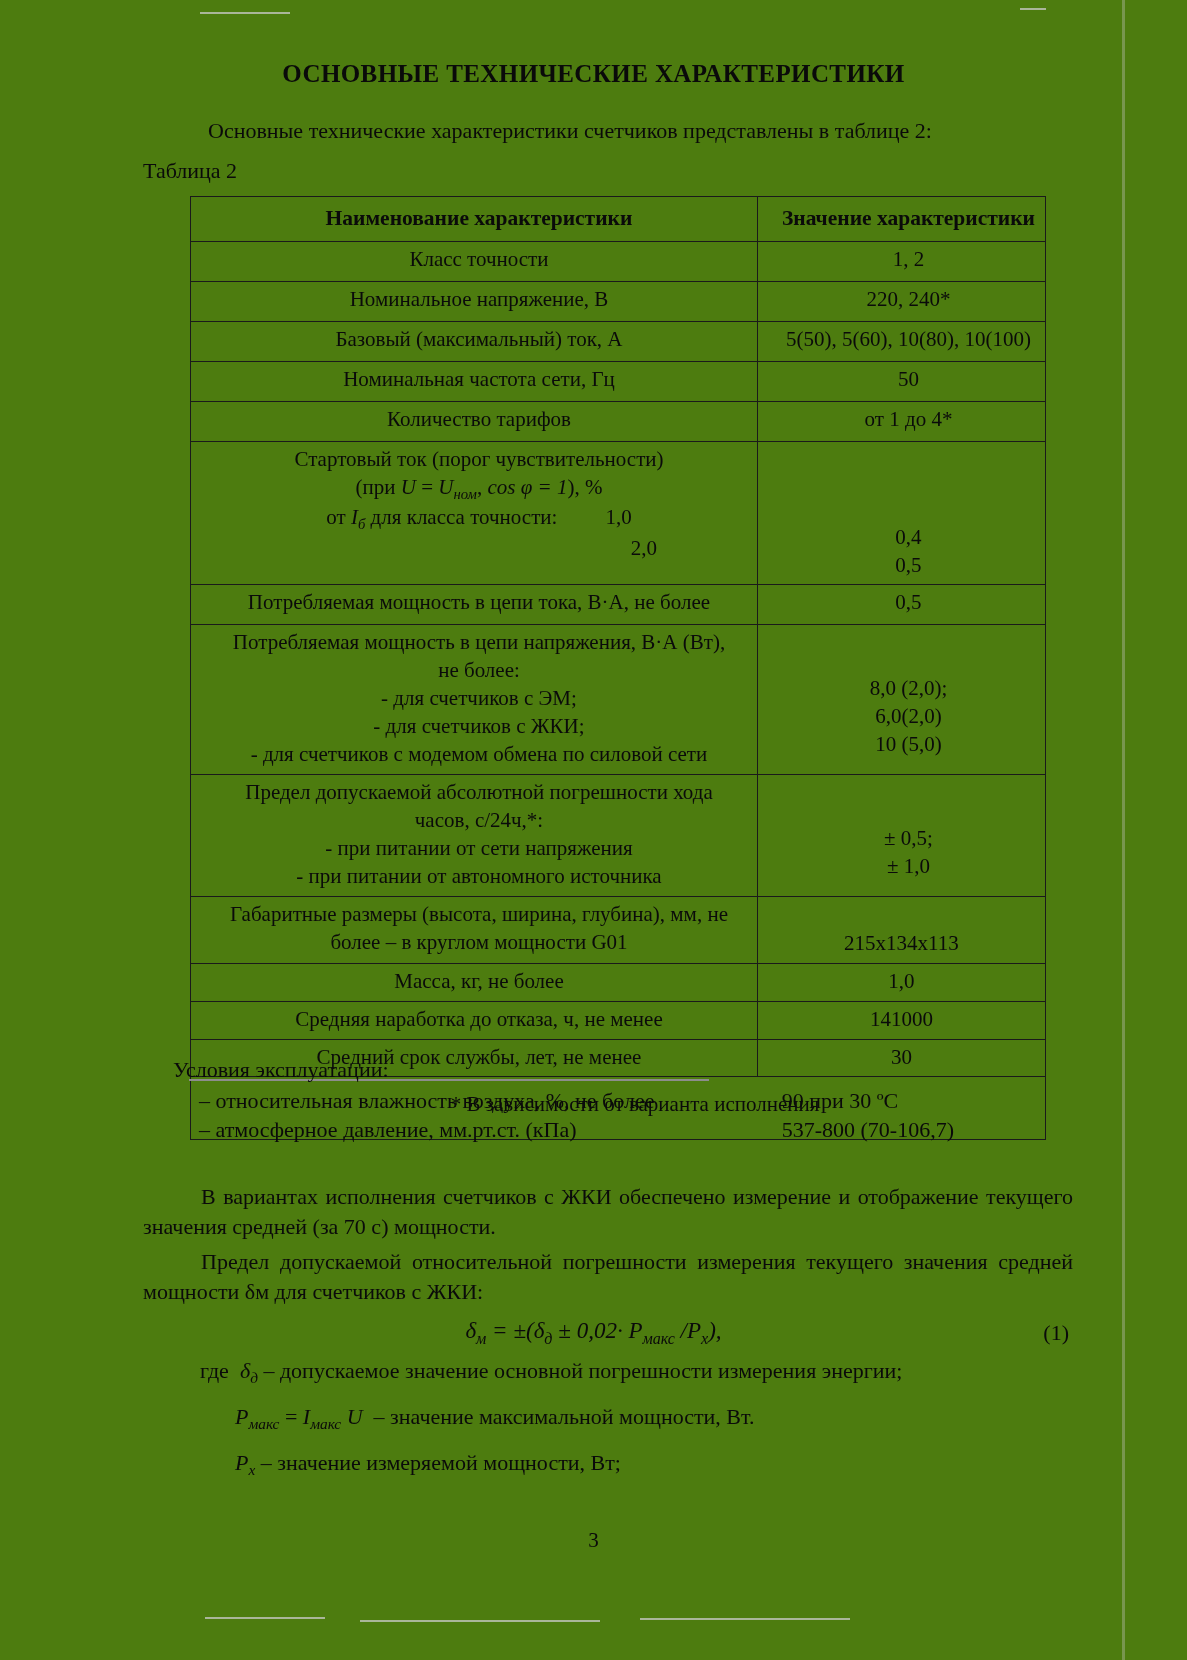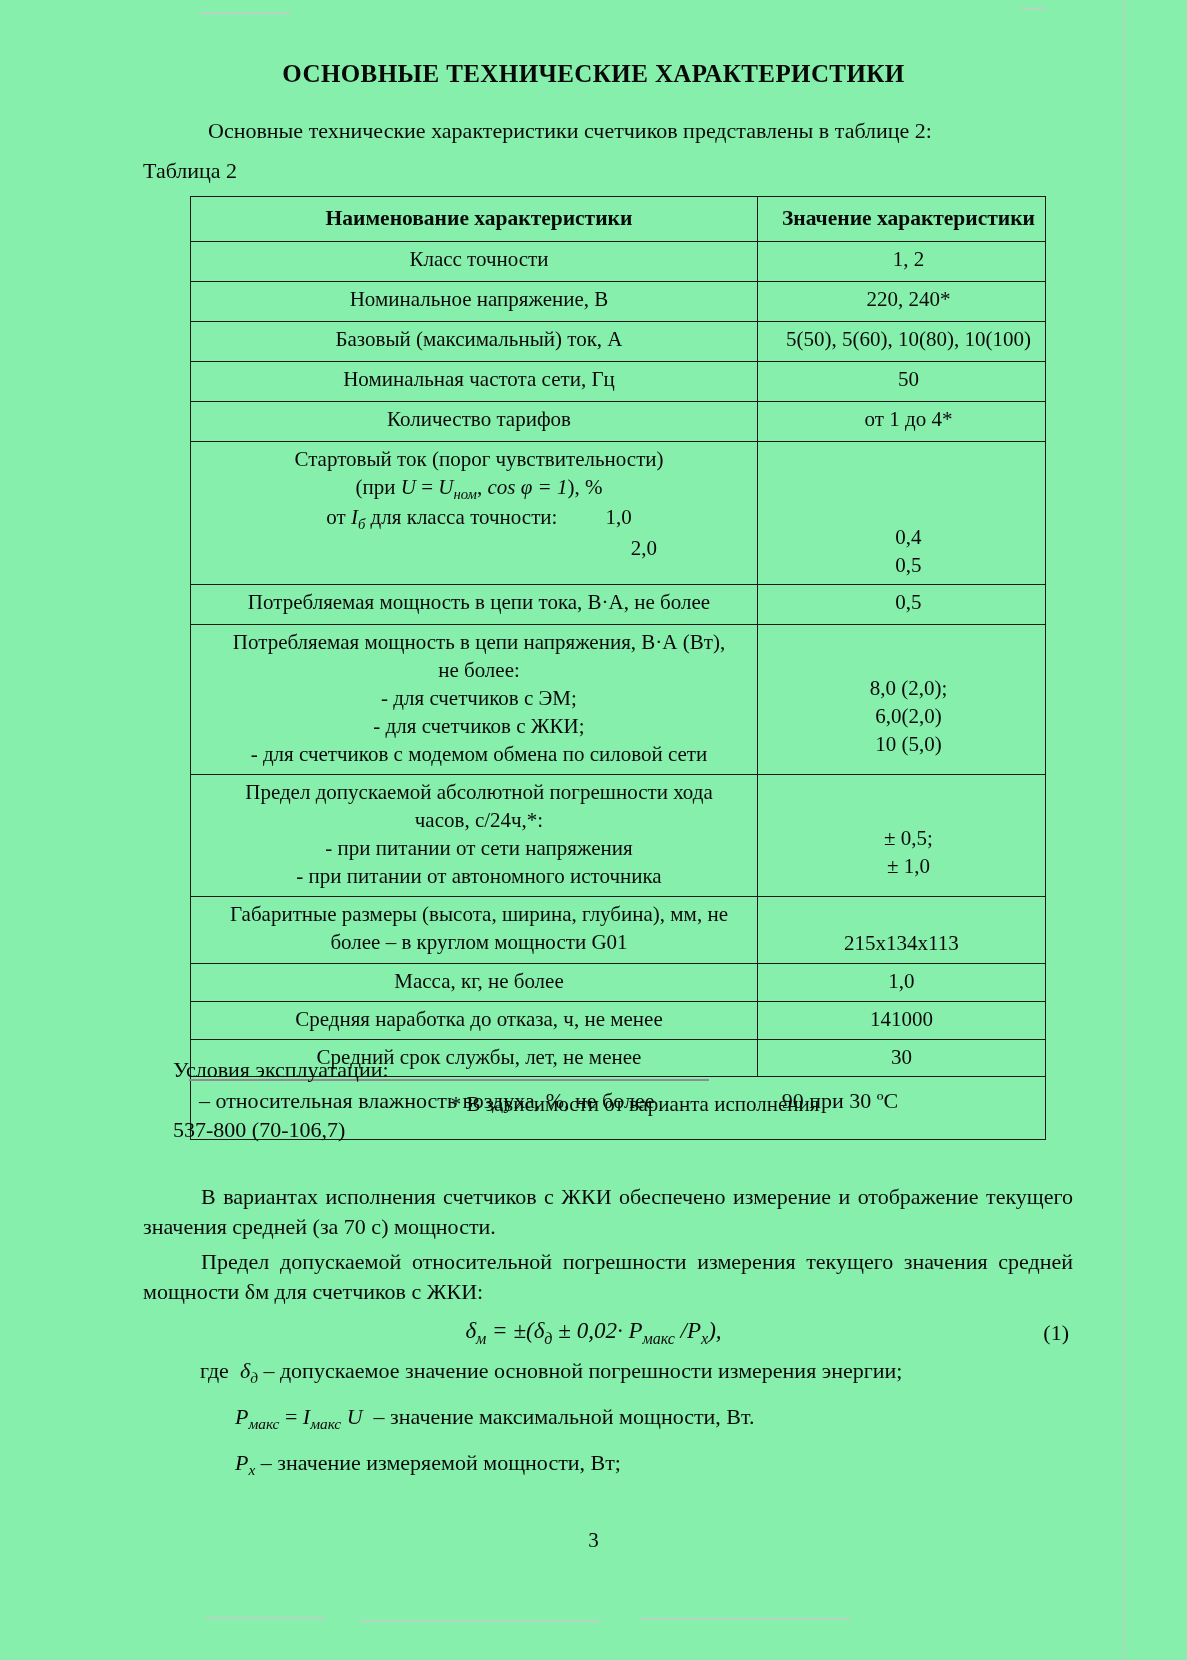--- a/index.html
+++ b/index.html
@@ -11,21 +11,21 @@
     width: 1187px;
     height: 1660px;
     position: relative;
     font-family: "Liberation Serif", "DejaVu Serif", serif;
     color: #0a0a0a;
     overflow: hidden;
   }
   .page {
     position: absolute;
     inset: 0;
-    background: #86efac;
+    background: #4d7c0f;
   }
   
   .scanmark {
     position: absolute;
     background: #c9c9c9;
     opacity: .75;
   }
   .sm-top-left   { left: 200px;  top: 12px;  width: 90px;  height: 2px; }
   .sm-top-right  { left: 1020px; top: 8px;   width: 26px;  height: 2px; }
   .sm-bot-left   { left: 205px;  top: 1617px;width: 120px; height: 2px; }
@@ -316,20 +316,21 @@
       </tbody>
     </table>
 
     <div class="conditions">
       <div class="head">Условия эксплуатации:</div>
       <div class="cond-row">
         <span class="lbl">– относительная влажность воздуха, %, не более</span>
         <span class="val">90 при 30 ºC</span>
       </div>
       <div class="cond-row">
+        <span class="lbl">– атмосферное давление, мм.рт.ст. (кПа)</span>
         <span class="val">537-800 (70-106,7)</span>
       </div>
     </div>
 
     <div class="para p1"><span class="ind"></span><span>В вариантах исполнения счетчиков с ЖКИ обеспечено измерение и отображение текущего значения средней (за 70 с) мощности.</span></div>
 
     <div class="para p2"><span class="ind"></span><span>Предел допускаемой относительной погрешности измерения текущего значения средней мощности δм для счетчиков с ЖКИ:</span></div>
 
     <div class="formula">
       <span>δ<span class="sub">м</span> = ±(δ<span class="sub">д</span> ± 0,02· P<span class="sub">макс</span> /P<span class="sub">х</span>),</span>

